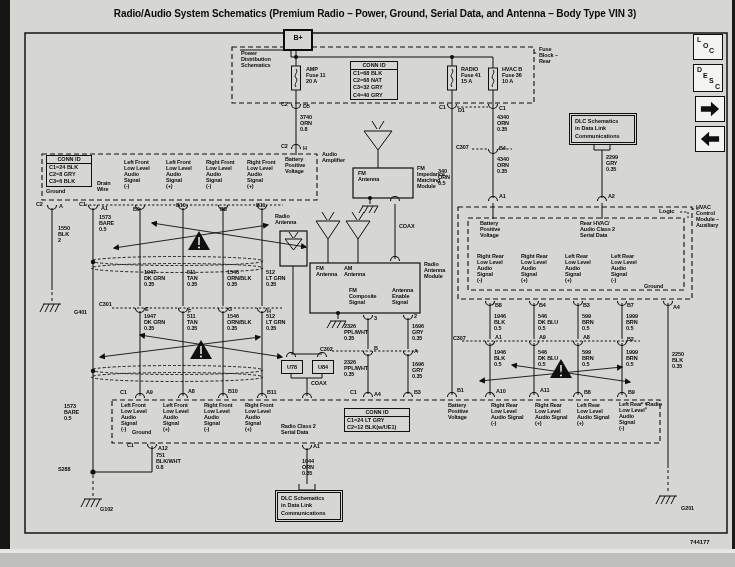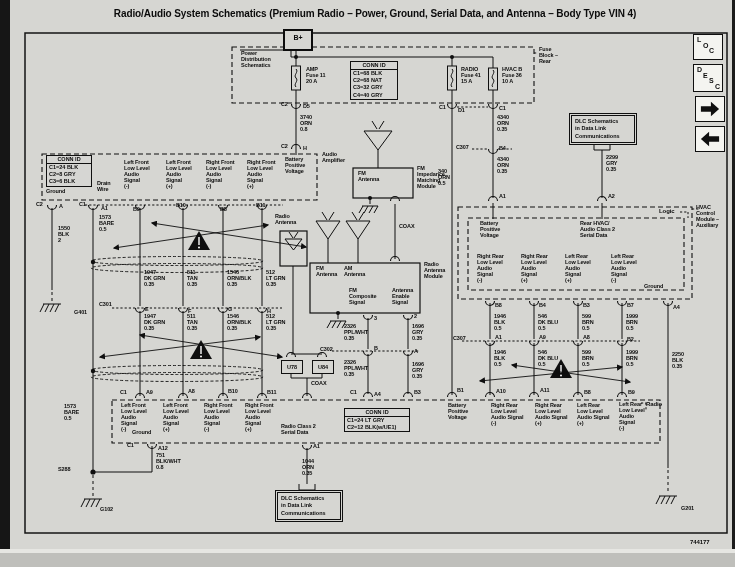--- a/index.html
+++ b/index.html
@@ -206,21 +206,21 @@
   <div class="dbox" style="left:277px;top:492px;width:56px">
     <div>DLC Schematics</div>
     <div>in Data Link</div>
     <div>Communications</div>
   </div>
 
   <div class="ubox" style="left:281px;top:360px">U78</div>
   <div class="ubox" style="left:312px;top:360px">U84</div>
 
   <div id="labels">
-      <div class="lbl" style="left: 30px; top: 9px; width: 690px; font-size: 10px; text-align: center;">Radio/Audio System Schematics (Premium Radio – Power, Ground, Serial Data, and Antenna – Body Type VIN 4)</div>
+      <div class="lbl" style="left: 30px; top: 9px; width: 690px; font-size: 10px; text-align: center;">Radio/Audio System Schematics (Premium Radio – Power, Ground, Serial Data, and Antenna – Body Type VIN 3)</div>
       <div class="lbl" style="left: 241px; top: 51px;">Power
 Distribution
 Schematics</div>
       <div class="lbl" style="left: 306px; top: 67px;">AMP
 Fuse 11
 20 A</div>
       <div class="lbl" style="left: 461px; top: 67px;">RADIO
 Fuse 41
 15 A</div>
       <div class="lbl" style="left: 502px; top: 67px;">HVAC B

